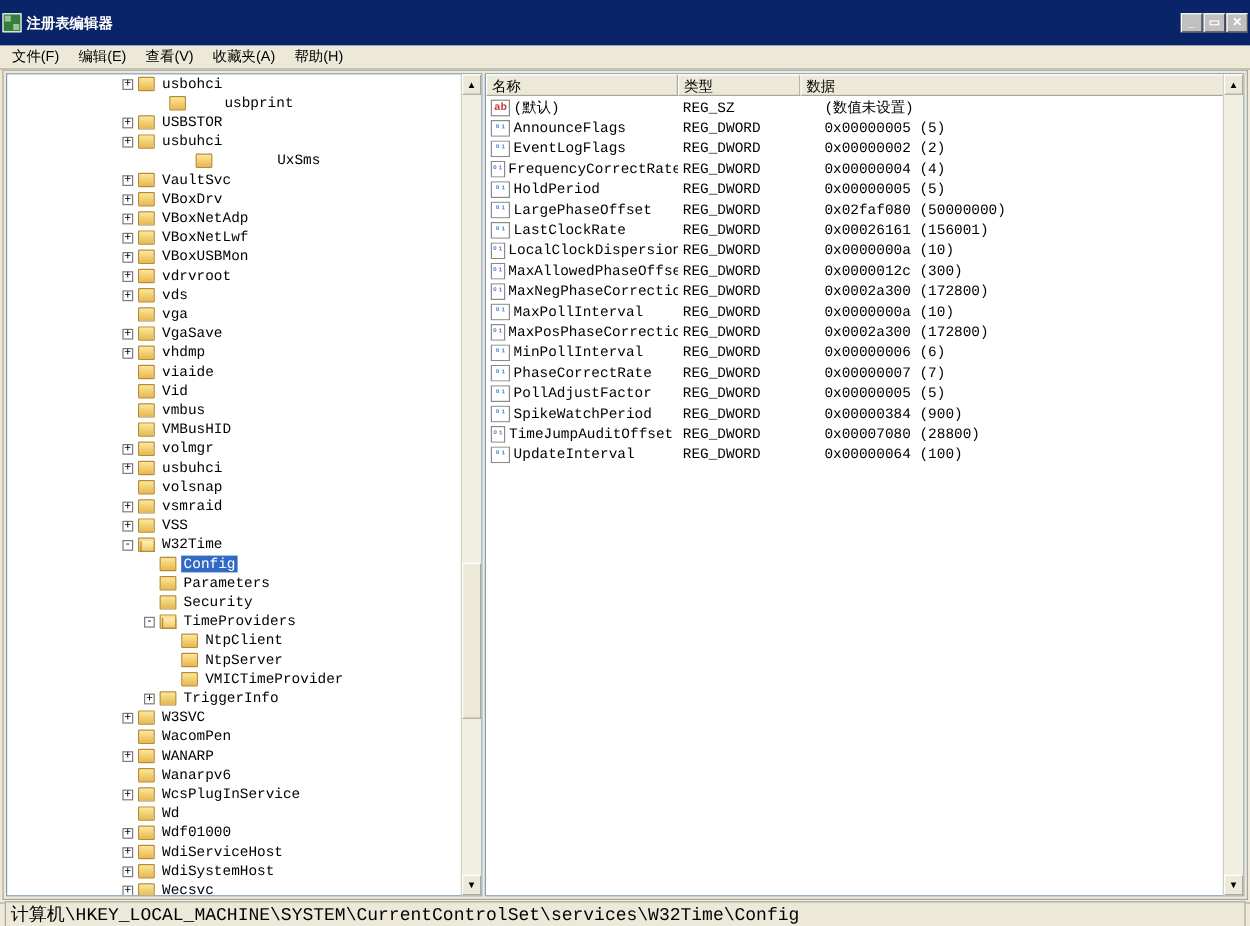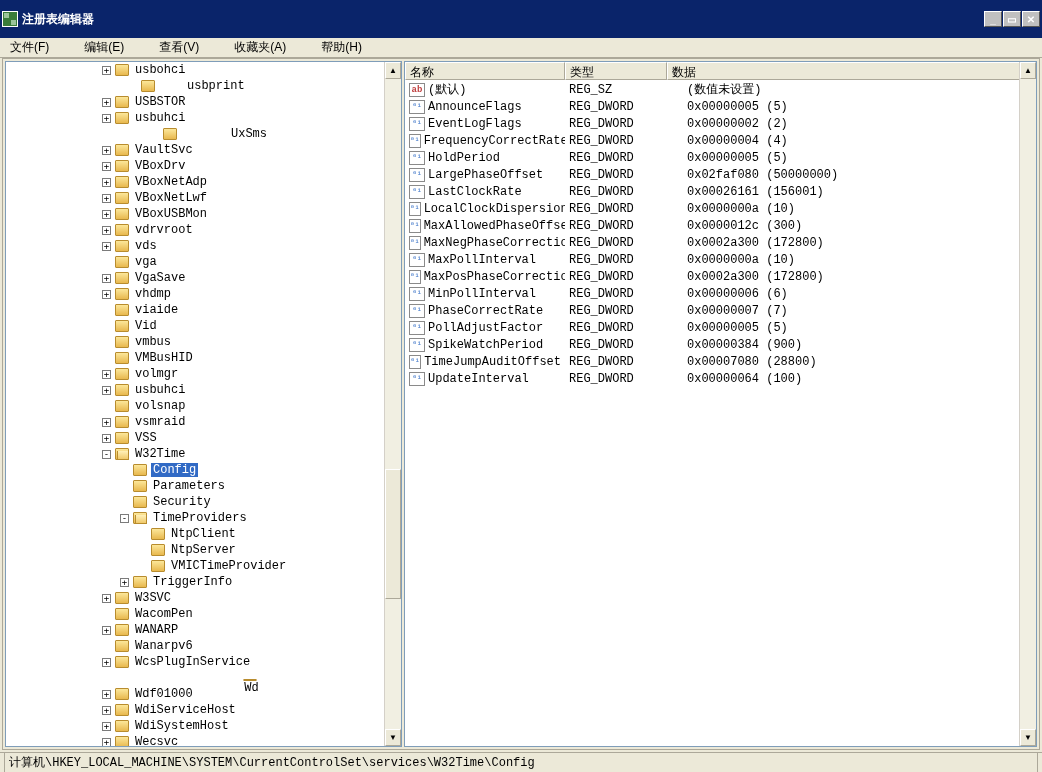--- a/index.html
+++ b/index.html
@@ -53,21 +53,20 @@
 .winbtn.close { }
 
 .menubar {
   height: 20px;
   background: #ece9d8;
   border-bottom: 1px solid #aca899;
   display: flex;
   align-items: center;
   padding: 0 2px;
   font-size: 12px;
-  gap: 19px;
 }
 .menu-item {
   padding: 2px 8px;
   cursor: default;
 }
 
 .content {
   flex: 1;
   display: flex;
   border: 1px solid #aca899;
@@ -192,21 +191,21 @@
 .val-icon.dw  { color: #2060c0; font-size:8px; }
 
 .statusbar {
   height: 20px;
   background: #ece9d8;
   border-top: 1px solid #aca899;
   display: flex;
   align-items: center;
   padding: 0 4px;
   font-family: "SimSun","宋体","Courier New",monospace;
-  font-size: 12px;
+  font-size: 15px;
 }
 .statusbar .sb-panel {
   border: 1px solid #aca899;
   padding: 1px 4px;
   flex: 1;
   background: #ece9d8;
 }
 </style>
 </head>
 <body>
@@ -416,21 +415,21 @@
         <div class="tree-row" style="padding-left: 92px;">
           <span class="expander blank">+</span>
           <span class="folder-icon"></span>
           <span class="node-label">Wanarpv6</span>
         </div>
         <div class="tree-row" style="padding-left: 92px;">
           <span class="expander">+</span>
           <span class="folder-icon"></span>
           <span class="node-label">WcsPlugInService</span>
         </div>
-        <div class="tree-row" style="padding-left: 92px; flex-direction: column;">
+        <div class="tree-row" style="padding-left: 92px;">
           <span class="expander blank">+</span>
           <span class="folder-icon"></span>
           <span class="node-label">Wd</span>
         </div>
         <div class="tree-row" style="padding-left: 92px;">
           <span class="expander">+</span>
           <span class="folder-icon"></span>
           <span class="node-label">Wdf01000</span>
         </div>
         <div class="tree-row" style="padding-left: 92px;">

